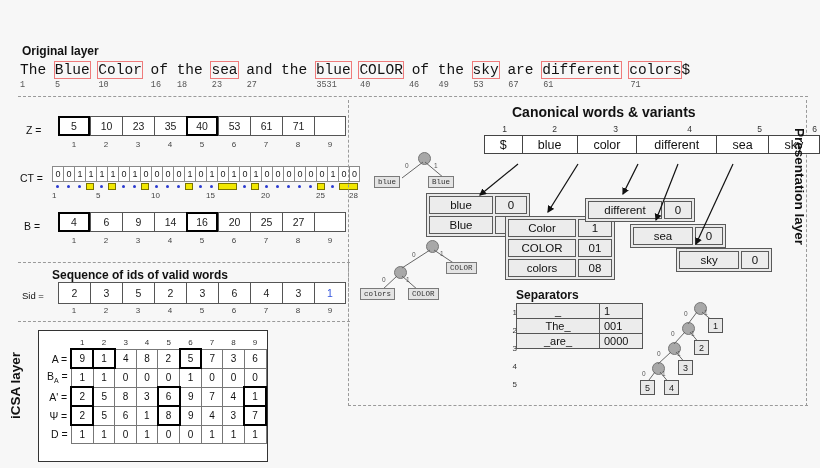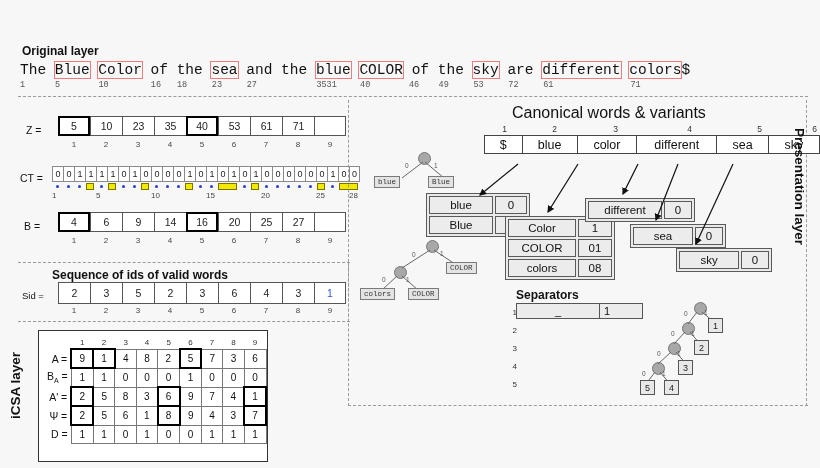--- a/index.html
+++ b/index.html
@@ -5,21 +5,21 @@
   html,body{margin:0;padding:0;}
   body{
     width:820px;height:468px;position:relative;overflow:hidden;
     background:#f7f7f7;
     font-family:"Liberation Sans", sans-serif;
     color:#111;
   }
   .abs{position:absolute;}
   .mono{font-family:"Liberation Mono", monospace;}
   #orig-title{left:22px;top:44px;font-size:12px;font-weight:bold;}
-  #canon-title{left:512px;top:104px;font-size:16px;font-weight:normal;}
+  #canon-title{left:512px;top:104px;font-size:14px;font-weight:bold;}
   #seq-title{left:52px;top:268px;font-size:12px;font-weight:bold;}
   #sep-title{left:516px;top:288px;font-size:12px;font-weight:bold;}
 
   
   #orig-text{left:20px;top:62px;font-size:14.5px;letter-spacing:0px;white-space:nowrap;}
   #orig-text .w{position:relative;display:inline-block;}
   #orig-text .boxed{outline:1px solid #ef7b7b;}
   #orig-pos{left:20px;top:80px;font-size:8.5px;color:#555;white-space:nowrap;}
   #orig-pos span{position:absolute;}
 
@@ -107,21 +107,21 @@
     <span style="left: 130.8px;">16</span>
     <span style="left: 156.96px;">18</span>
     <span style="left: 191.84px;">23</span>
     <span style="left: 226.72px;">27</span>
     <span style="left: 261.6px; margin-left: 45px;">31</span>
     <span style="left: 296.48px;">35</span>
     <span style="left: 340.08px;">40</span>
     <span style="left: 389px;">46</span>
     <span style="left: 418.56px;">49</span>
     <span style="left: 453.44px;">53</span>
-    <span style="left: 488.32px;">72</span>
+    <span style="left: 488.32px;">67</span>
     <span style="left: 523.2px;">61</span>
     <span style="left: 610.4px;">71</span>
   </div>
 
 <div class="abs dash-h" style="left:18px;top:96px;width:790px;"></div>
 
 <div class="abs rowlabel" style="left:26px;top:124px;">Z  =</div>
 <div class="abs cells" id="z-cells" style="left:58px;top:116px;">
     <div class="c hl" style="width: 32px; height: 20px;">5</div>
     <div class="c" style="width: 32px; height: 20px;">10</div>
@@ -401,20 +401,28 @@
     <div style="height: 18px; line-height: 18px; text-align: right;">3</div>
     <div style="height: 18px; line-height: 18px; text-align: right;">4</div>
     <div style="height: 18px; line-height: 18px; text-align: right;">5</div>
   </div>
 <table class="abs tbl grey" id="sep-tbl" style="left:516px;top:303px;">
     <tbody>
       <tr>
         <td style="width: 74px;">_</td>
         <td style="width: 34px; text-align: left;">1</td>
       </tr>
+      <tr>
+        <td style="width: 74px;">The_</td>
+        <td style="width: 34px; text-align: left;">001</td>
+      </tr>
+      <tr>
+        <td style="width: 74px;">_are_</td>
+        <td style="width: 34px; text-align: left;">0000</td>
+      </tr>
     </tbody>
   </table>
 
 <div class="abs" style="left:640px;top:300px;width:110px;height:102px;">
   <div class="node" style="left:54px;top:2px;"></div>
   <div class="node" style="left:42px;top:22px;"></div>
   <div class="node" style="left:28px;top:42px;"></div>
   <div class="node" style="left:12px;top:62px;"></div>
   <svg width="110" height="102" style="position:absolute;left:0;top:0;">
     <line x1="57" y1="12" x2="48" y2="24" stroke="#666" stroke-width="1"></line>

